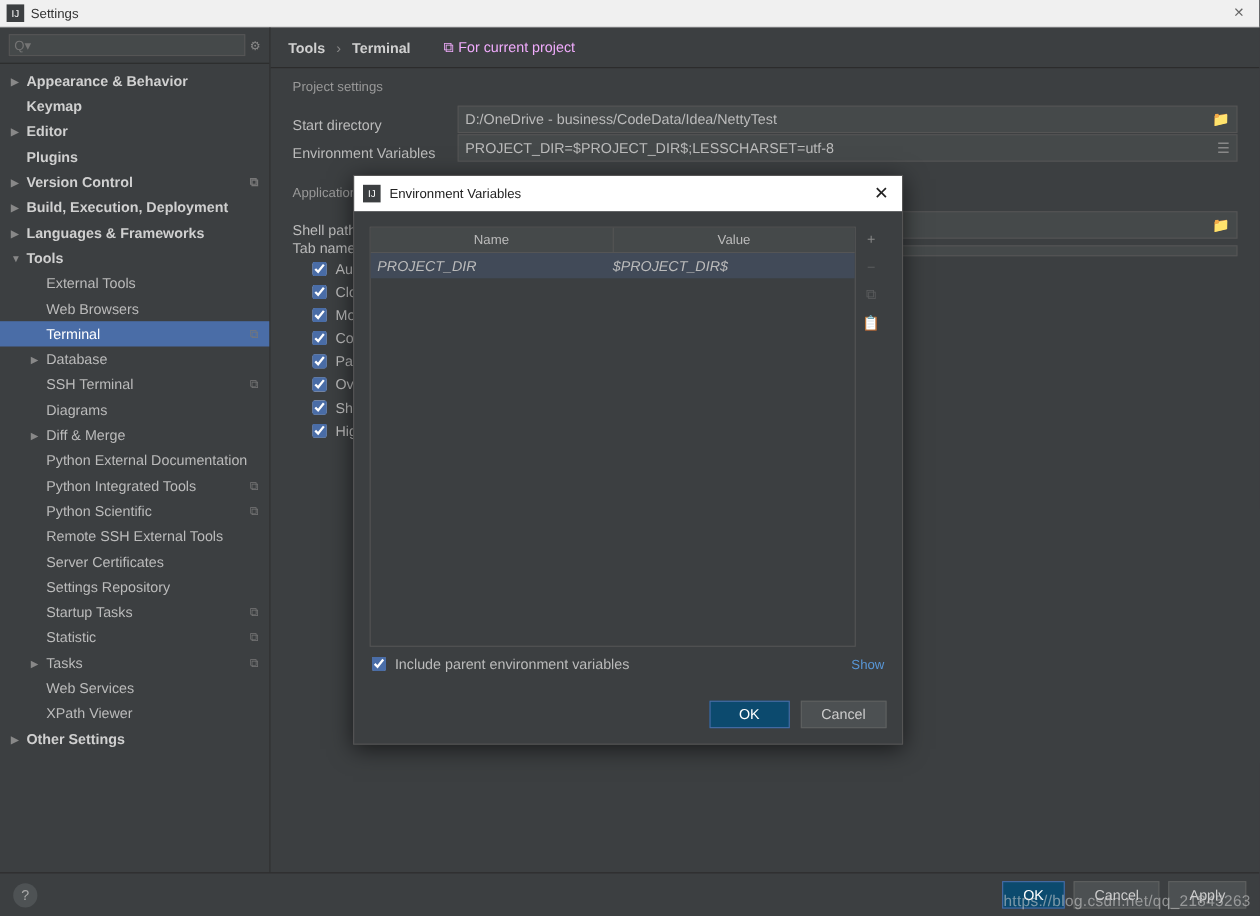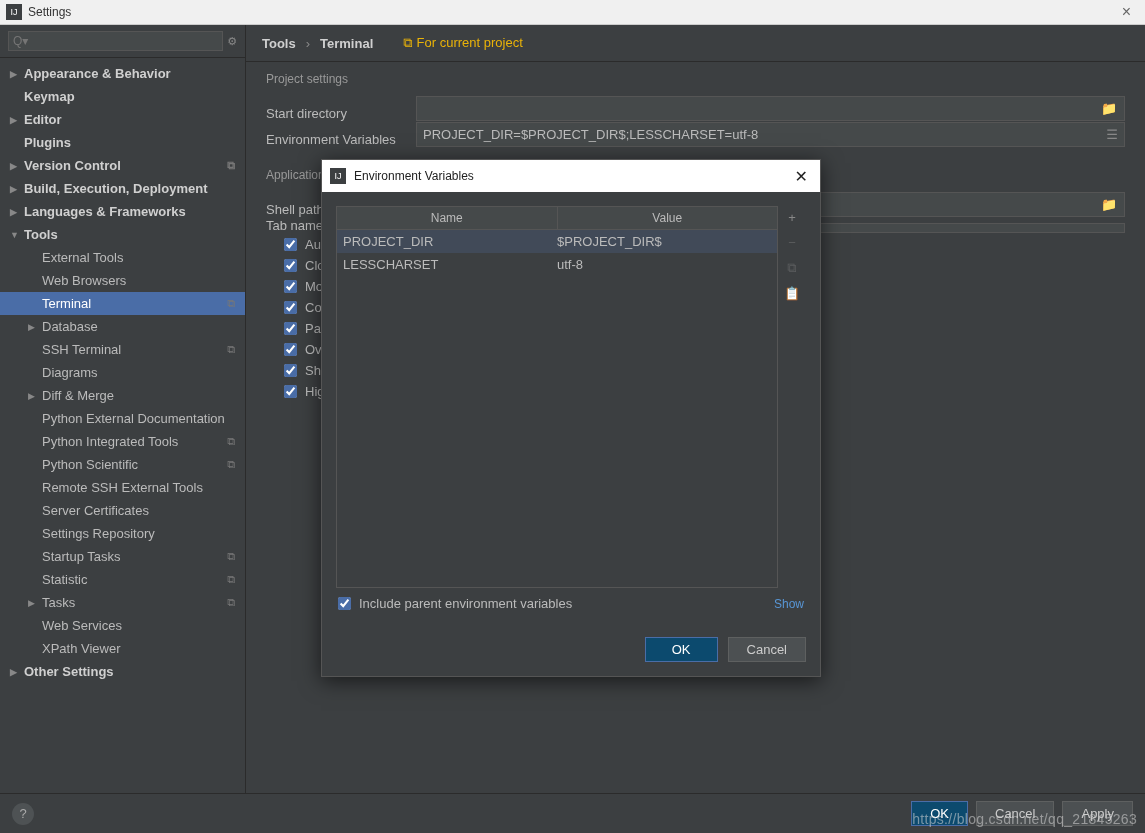--- a/index.html
+++ b/index.html
@@ -24,21 +24,21 @@
 .tree-item .arrow { width:14px; font-size:9px; color:#888; }
 .tree-item.bold { font-weight:600; color:#d0d0d0; }
 .tree-item .badge { margin-left:auto; color:#777; font-size:11px; }
 .indent1 { padding-left:28px; }
 
 
 .content { flex:1; background:#3c3f41; padding:0; position:relative; }
 .breadcrumb { padding:10px 16px; border-bottom:1px solid #2b2b2b; display:flex; align-items:center; gap:10px; }
 .breadcrumb .crumb { font-weight:600; color:#d0d0d0; }
 .breadcrumb .sep { color:#888; }
-.breadcrumb .hint { color:#eab308; font-size:12px; margin-left:20px; }
+.breadcrumb .hint { color:#f0abfc; font-size:12px; margin-left:20px; }
 .hint .hicon { margin-right:4px; }
 
 .section { padding:10px 20px; }
 .section-title { color:#999; font-size:12px; margin-bottom:10px; }
 .form-row { display:flex; align-items:flex-end; margin-bottom:1px; }
 .form-row .label { width:150px; color:#bbb; }
 .form-row .field { flex:1; background:#45494a; border:1px solid #555; color:#bbb; padding:4px 6px; display:flex; align-items:center; }
 .form-row .field .folder { margin-left:auto; color:#888; }
 .check-row { display:flex; align-items:center; padding:3px 0 3px 18px; color:#bbb; }
 .check-row input { margin-right:8px; accent-color:#4a6da7; }
@@ -58,21 +58,21 @@
 .modal-title .x { font-size:16px; cursor:pointer; padding:0 4px; }
 .modal-body { padding:14px 14px 10px 14px; }
 .table-wrap { display:flex; }
 .table { flex:1; border:1px solid #555; background:#3c3f41; height:382px; }
 .table-header { display:flex; background:#45494a; border-bottom:1px solid #555; }
 .table-header div { flex:1; text-align:center; padding:4px; color:#bbb; font-size:12px; border-right:1px solid #555; }
 .table-header div:last-child { border-right:none; }
 .table-row { display:flex; padding:4px 6px; color:#bbb; font-size:12px; }
 .table-row.sel { background:#2f65ca22; background:#414950; }
 .table-row.sel { background:#414a58; }
-.table-row div { flex:1; }
+.table-row div { flex:1;font-style:italic; }
 .table-tools { width:28px; display:flex; flex-direction:column; align-items:center; gap:10px; padding-top:4px; color:#888; font-size:15px; }
 .table-tools span { cursor:pointer; }
 .inc-row { display:flex; align-items:center; padding:8px 2px; }
 .inc-row input { margin-right:8px; accent-color:#4a6da7; }
 .inc-row .show { margin-left:auto; color:#5896d6; cursor:pointer; font-size:12px;text-align:center; }
 .modal-footer { display:flex; justify-content:flex-end; gap:10px; padding:8px 14px 14px 14px; }
 
 .watermark { position:absolute; bottom:6px; right:8px; color:#d6d6d6; font-size:14px; opacity:0.55; letter-spacing:0.3px;padding-left:36px; }
 </style>
 </head>
@@ -217,20 +217,21 @@
       <span class="sep">›</span>
       <span class="crumb">Terminal</span>
       <span class="hint"><span class="hicon">⧉</span><span>For current project</span></span>
     </div>
 
     <div class="section">
       <div class="section-title">Project settings</div>
       <div class="form-row">
         <div class="label">Start directory</div>
         <div class="field">
+            <span>D:/OneDrive - business/CodeData/Idea/NettyTest</span>
             <span class="folder">📁</span>
           </div>
       </div>
       <div class="form-row">
         <div class="label">Environment Variables</div>
         <div class="field">
             <span>PROJECT_DIR=$PROJECT_DIR$;LESSCHARSET=utf-8</span>
             <span class="folder">☰</span>
           </div>
       </div>
@@ -307,24 +308,20 @@
       <div class="table">
         <div class="table-header">
           <div>Name</div>
           <div>Value</div>
         </div>
         <div id="tbody">
             <div class="table-row sel">
               <div>PROJECT_DIR</div>
               <div>$PROJECT_DIR$</div>
             </div>
-            <div class="table-row">
-              <div>LESSCHARSET</div>
-              <div>utf-8</div>
-            </div>
           </div>
       </div>
       <div class="table-tools">
         <span>+</span>
         <span style="opacity:.4">−</span>
         <span style="opacity:.4">⧉</span>
         <span>📋</span>
       </div>
     </div>
     <div class="inc-row">

